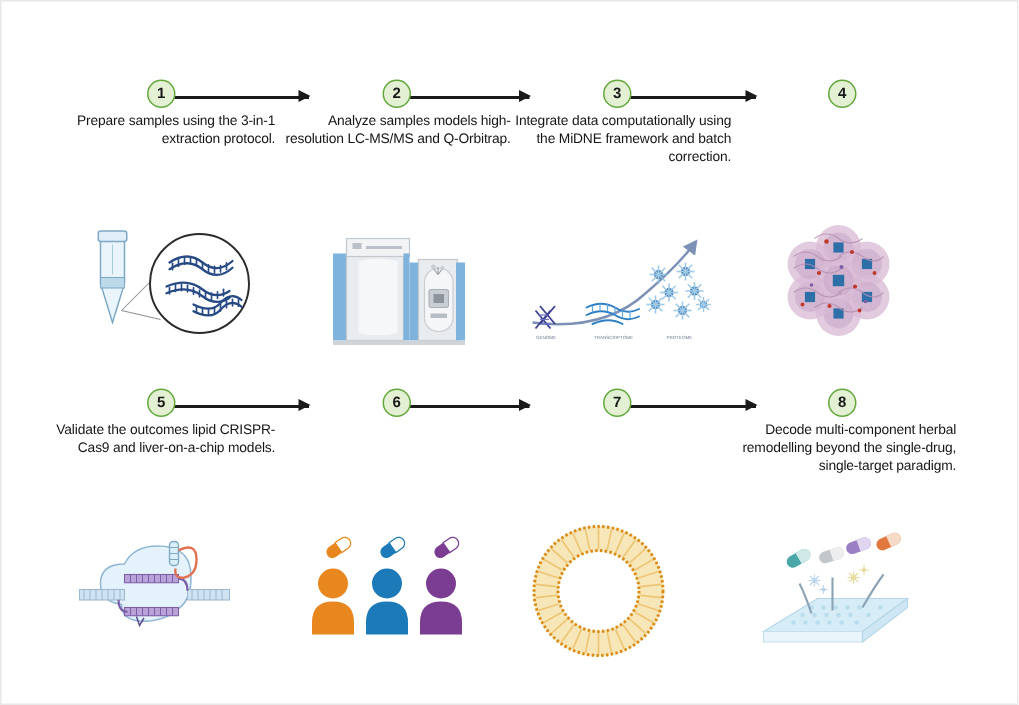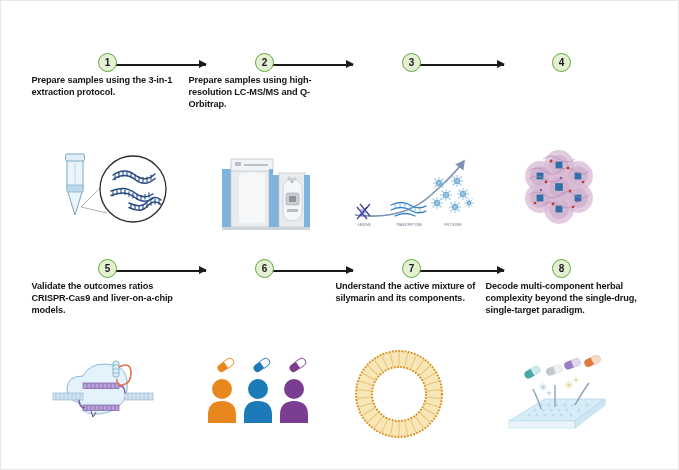--- a/index.html
+++ b/index.html
@@ -7,21 +7,21 @@
   #frame{position:relative;width:679px;height:470px;box-sizing:border-box;border:1px solid #e8e8e8;background:#fff;}
   .row{position:absolute;left:0;width:679px;height:195px;}
   .row1{top:52px;}
   .row2{top:258px;}
   .step{position:absolute;top:0;width:157px;height:195px;}
   .s1{left:28px;} .s2{left:185px;} .s3{left:332px;} .s4{left:482px;}
   .badge{position:relative;margin:0 auto;width:19px;height:19px;border-radius:50%;
          background:#e4f0d4;border:1.6px solid #63a83b;box-sizing:border-box;}
   .badge span{position:absolute;left:0;top:0;width:100%;height:100%;display:flex;
          align-items:center;justify-content:center;font-size:10px;font-weight:bold;color:#1a1a1a;line-height:1;}
-  .caption{margin:3px auto 0;width:152px;text-align:left;font-size:9.2px;font-weight:bold;
+  .caption{margin:3px auto 0;width:152px;text-align:right;font-size:9.2px;font-weight:normal;
          line-height:1.28;color:#161616;letter-spacing:-0.1px;}
   .art{position:absolute;left:0;top:88px;width:157px;height:105px;}
   .arrow{position:absolute;height:10px;}
   .arrow .shaft{position:absolute;left:0;top:4px;height:1.6px;background:#1a1a1a;width:100%;}
   .arrow .head{position:absolute;right:-1px;top:0px;width:0;height:0;
          border-top:4.6px solid transparent;border-bottom:4.6px solid transparent;border-left:8px solid #1a1a1a;}
   .a1{left:113px;top:7px;width:92px;}
   .a2{left:262px;top:7px;width:90px;}
   .a3{left:411px;top:7px;width:92px;}
   svg{display:block;overflow:visible;}
@@ -109,21 +109,21 @@
             </g>
           </g>
         </svg>
       </div>
     </div>
 
     <div class="step s2">
       <div class="badge">
         <span>2</span>
       </div>
-      <div class="caption">Prepare samples using high-resolution LC-MS/MS and Q-Orbitrap.</div>
+      <div class="caption">Analyze samples models high-resolution LC-MS/MS and Q-Orbitrap.</div>
       <div class="art">
         <svg width="157" height="105" viewBox="0 0 157 105">
           <g>
             <rect x="36" y="28" width="11" height="58" fill="#7eb3dd"></rect>
             <rect x="45" y="22" width="38" height="64" fill="#e9ecef" stroke="#c3c8cd" stroke-width="0.8"></rect>
             <rect x="45" y="18" width="42" height="12" fill="#f1f3f5" stroke="#c3c8cd" stroke-width="0.8"></rect>
             <rect x="49" y="21" width="6" height="4" fill="#b9c0c7"></rect>
             <rect x="58" y="23" width="24" height="2" fill="#b9c0c7"></rect>
             <rect x="83" y="28" width="4" height="58" fill="#7eb3dd"></rect>
             <path d="M53 33 q14 -3 26 0 v48 q-13 3 -26 0 z" fill="#f6f8f9" opacity="0.9"></path>
@@ -146,20 +146,21 @@
           </g>
           <rect x="36" y="86" width="88" height="3" fill="#cfd4d9"></rect>
         </svg>
       </div>
     </div>
 
     <div class="step s3">
       <div class="badge">
         <span>3</span>
       </div>
+      <div class="caption">Integrate data computationally using the MiDNE framework and batch correction.</div>
       <div class="art">
         <svg width="157" height="105" viewBox="0 0 157 105">
           <defs>
             <marker id="omicsArrow" markerWidth="7" markerHeight="7" refX="5" refY="3.2" orient="auto">
               <path d="M0 0 L6 3.2 L0 6.4 z" fill="#7c91b5"></path>
             </marker>
           </defs>
           <path d="M22 74 q48 6 76 -20 q22 -19 33 -34" fill="none" stroke="#7c91b5" stroke-width="1.6" marker-end="url(#omicsArrow)"></path>
           <g>
             <g stroke="#3c3f92" stroke-width="1.2" fill="none">
@@ -347,21 +348,21 @@
     </div>
     <div class="arrow a3">
       <div class="shaft"></div>
       <div class="head"></div>
     </div>
 
     <div class="step s1">
       <div class="badge">
         <span>5</span>
       </div>
-      <div class="caption">Validate the outcomes ratios CRISPR-Cas9 and liver-on-a-chip models.</div>
+      <div class="caption">Validate the outcomes lipid CRISPR-Cas9 and liver-on-a-chip models.</div>
       <div class="art">
         <svg width="157" height="105" viewBox="0 0 157 105">
           <g>
             <path d="M52 56 q-14 -2 -14 -14 q0 -13 16 -13 q6 -12 22 -12 q20 0 22 16 q2 18 -8 26 q-10 9 -26 8 q-12 -1 -12 -11 z" fill="#e4f2fb" stroke="#8fb6d4" stroke-width="1"></path>
           </g>
           <g>
             <rect x="24" y="46" width="30" height="7" fill="#cfe3f2" stroke="#9db8cf" stroke-width="0.7"></rect>
             <g stroke="#9db8cf" stroke-width="0.7">
               <line x1="27" y1="46" x2="27" y2="53"></line>
                 <line x1="31" y1="46" x2="31" y2="53"></line>
@@ -454,21 +455,20 @@
             <path d="M94 76 v-8 q0 -14 14 -14 q14 0 14 14 v8 z" fill="#7b3d91"></path>
           </g>
         </svg>
       </div>
     </div>
 
     <div class="step s3">
       <div class="badge">
         <span>7</span>
       </div>
-      <div class="caption">Understand the active mixture of silymarin and its components.</div>
       <div class="art">
         <svg width="157" height="105" viewBox="0 0 157 105">
           <g transform="translate(66,47)">
             <circle r="35" fill="none" stroke="#f6e6b8" stroke-width="17"></circle>
             <circle r="43" fill="none" stroke="#d98b16" stroke-width="2" stroke-dasharray="1.6 1.6"></circle>
             <circle r="27" fill="none" stroke="#d98b16" stroke-width="2" stroke-dasharray="1.6 1.6"></circle>
             <g stroke="#edc574" stroke-width="1.1">
               <line x1="0" y1="-42" x2="0" y2="-28"></line>
               <g transform="rotate(12)">
                   <line x1="0" y1="-42" x2="0" y2="-28"></line>
@@ -560,21 +560,21 @@
             </g>
           </g>
         </svg>
       </div>
     </div>
 
     <div class="step s4">
       <div class="badge">
         <span>8</span>
       </div>
-      <div class="caption">Decode multi-component herbal complexity beyond the single-drug, single-target paradigm.</div>
+      <div class="caption">Decode multi-component herbal remodelling beyond the single-drug, single-target paradigm.</div>
       <div class="art">
         <svg width="157" height="105" viewBox="0 0 157 105">
           <g>
             <path d="M26 74 L62 52 L122 52 L92 74 Z" fill="#d6ecf7" stroke="#b6d7e8" stroke-width="0.8"></path>
             <path d="M26 74 L26 81 L92 81 L92 74 Z" fill="#eaf5fb" stroke="#c4dfee" stroke-width="0.8"></path>
             <path d="M92 74 L122 52 L122 58 L92 81 Z" fill="#cfe6f4" stroke="#b6d7e8" stroke-width="0.8"></path>
             <g fill="#b8dcee" opacity="0.9">
               <circle cx="46" cy="68" r="1.5"></circle>
                 <circle cx="54" cy="68" r="1.5"></circle>
                 <circle cx="62" cy="68" r="1.5"></circle>

